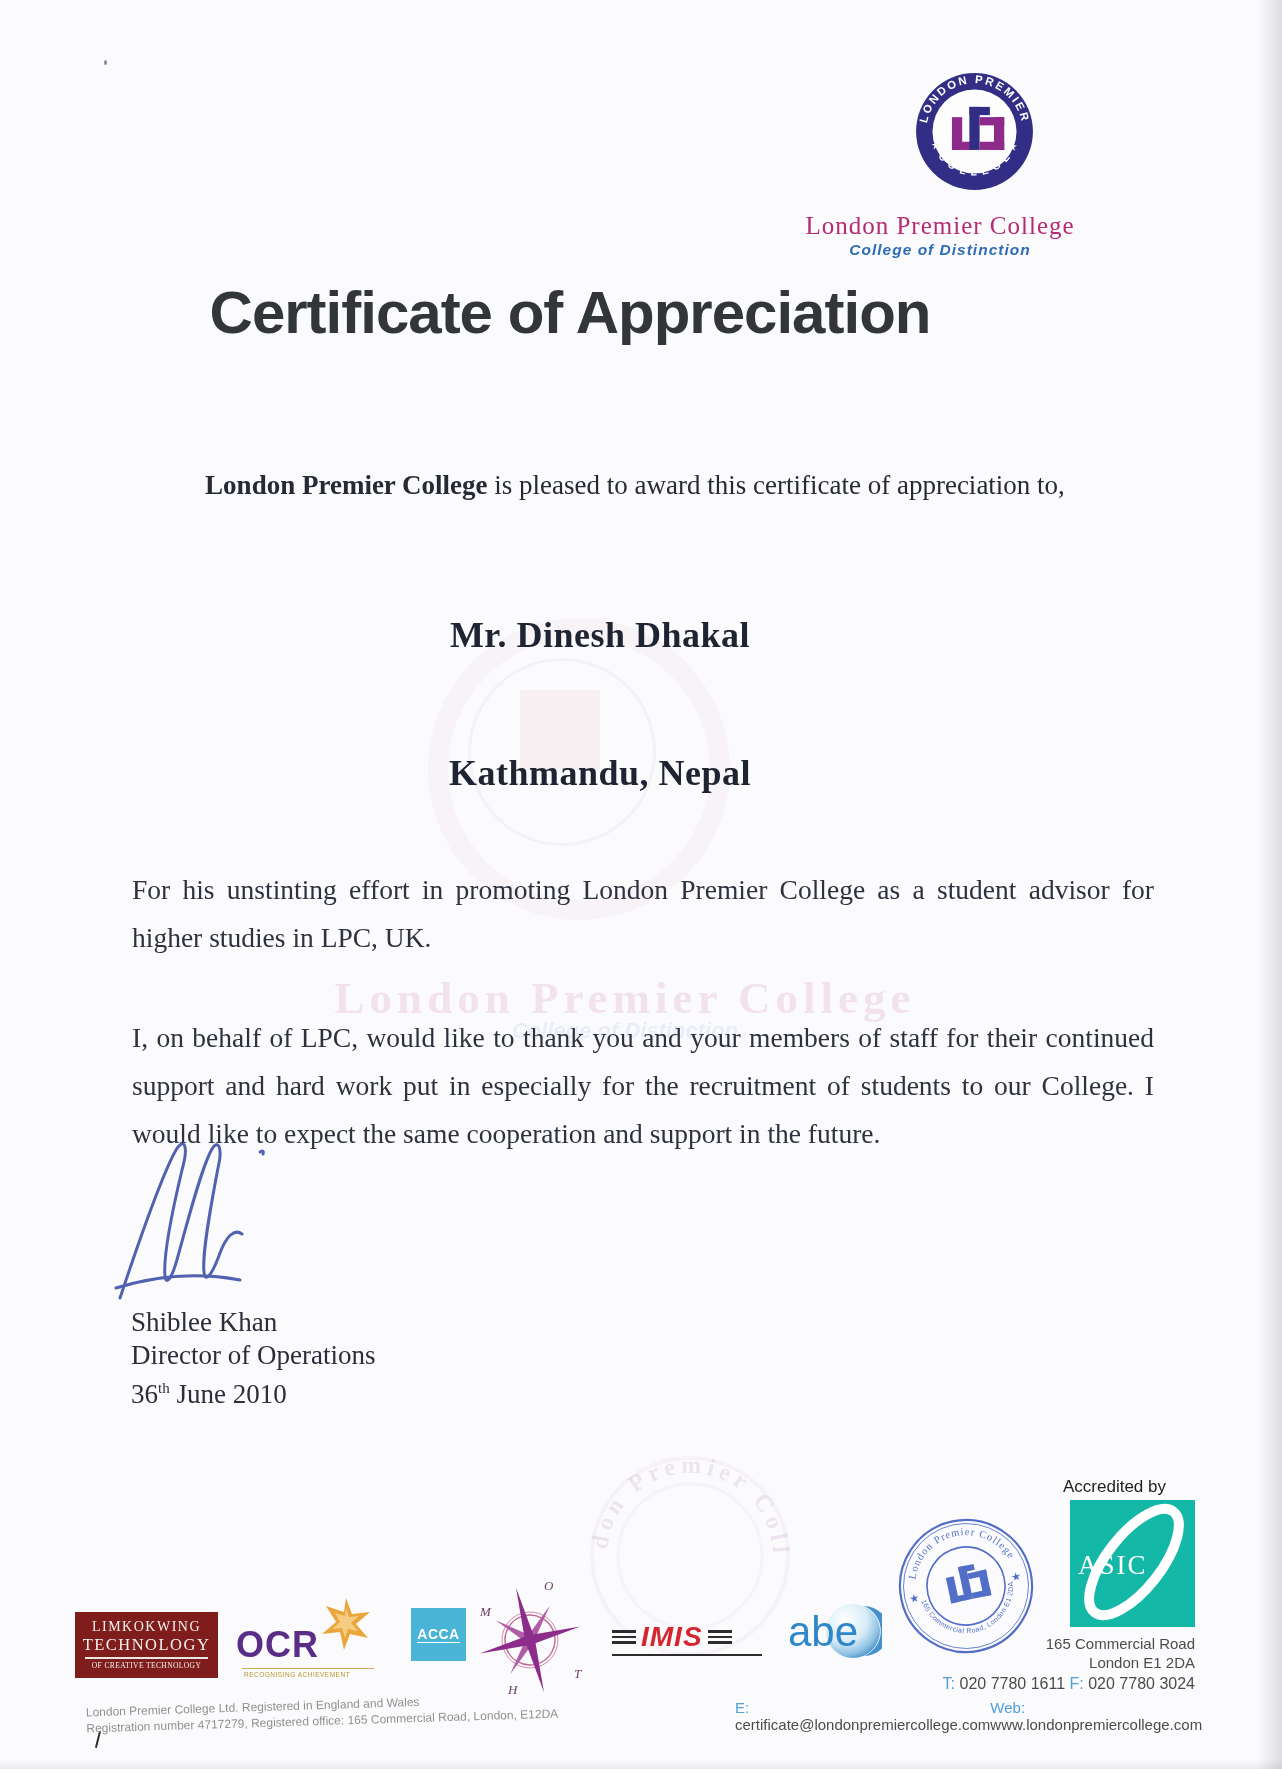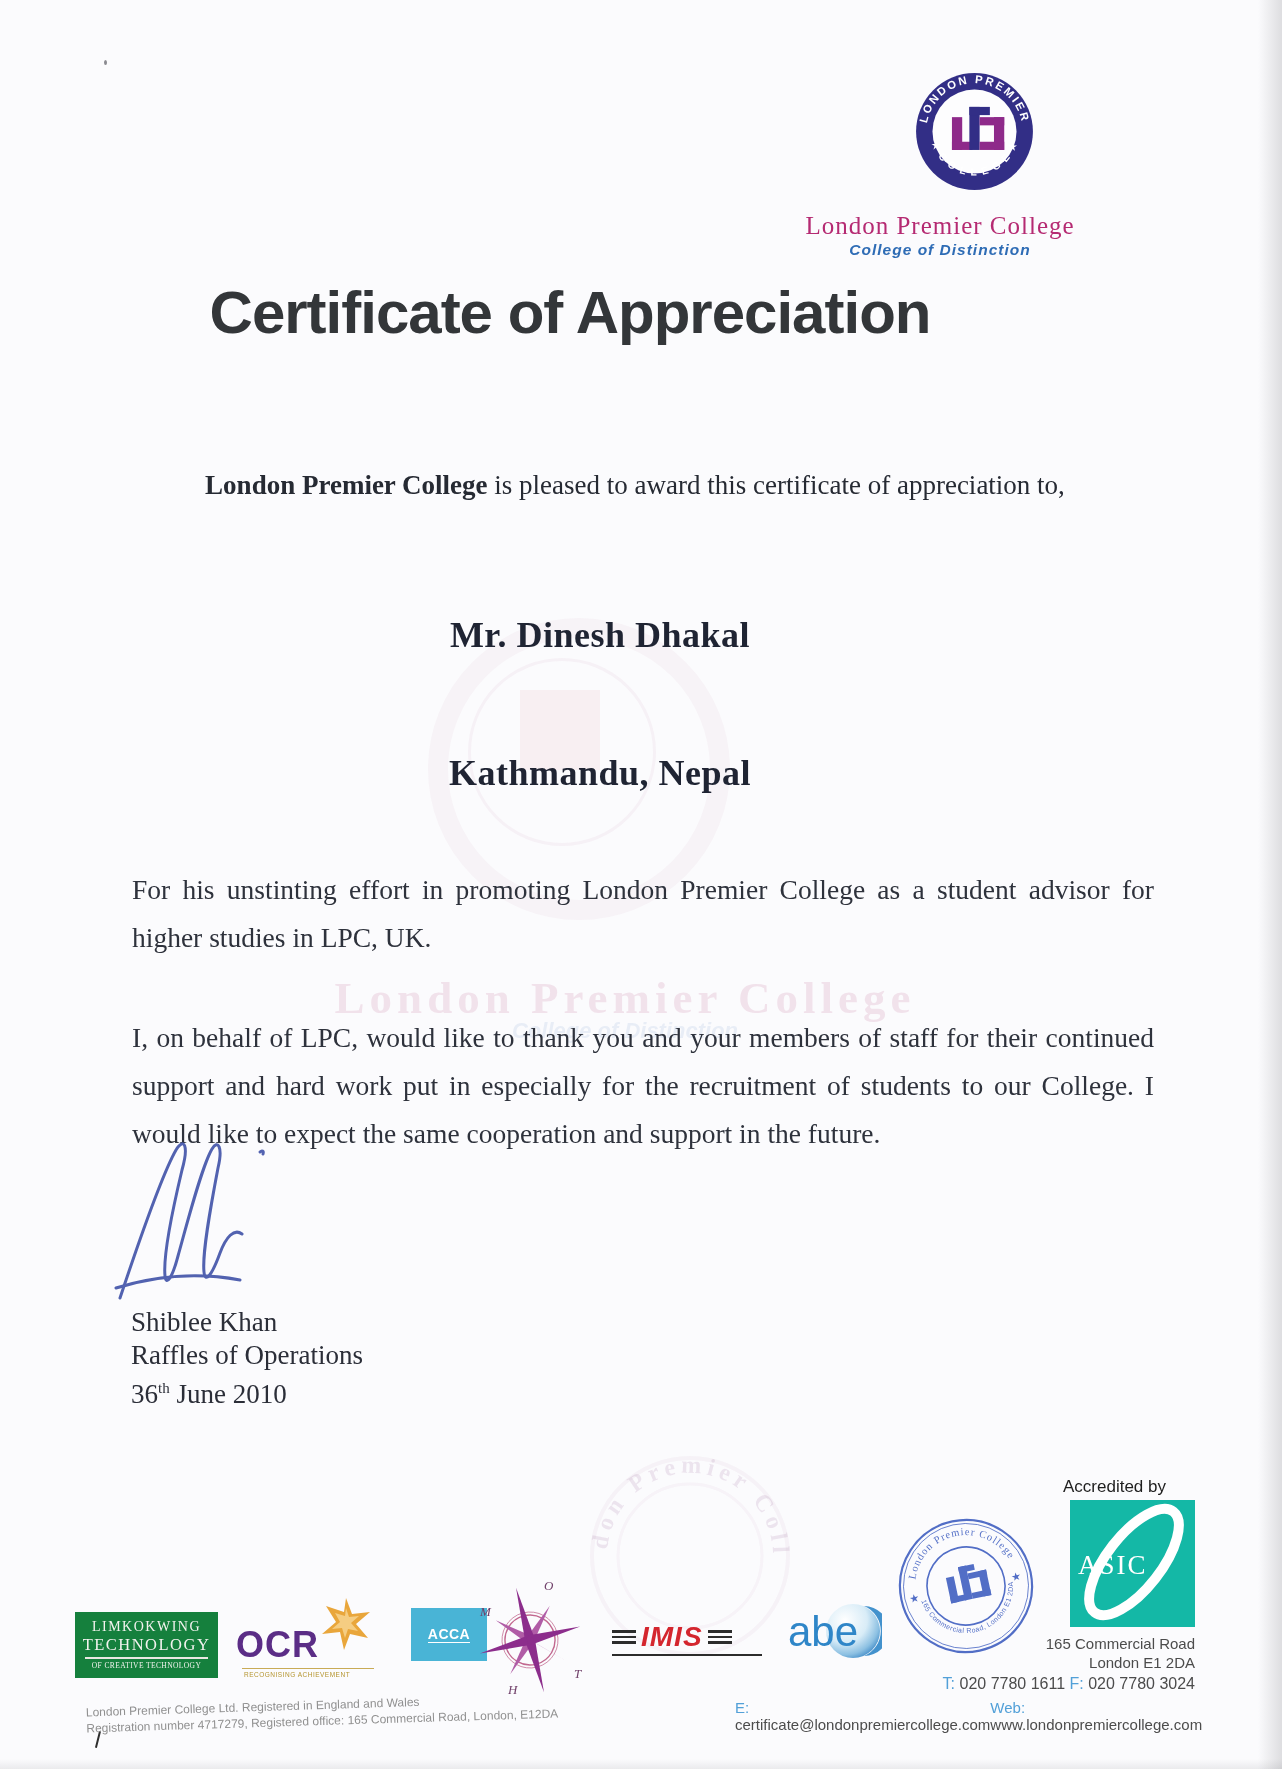--- a/index.html
+++ b/index.html
@@ -50,36 +50,36 @@
     font-size:22px;font-weight:bold;font-style:italic;color:rgba(70,120,185,0.10);
     font-family:"Liberation Sans",sans-serif;}
   .wm-stamp{position:absolute;left:585px;top:1438px;width:210px;height:230px;opacity:0.9;}
 
   
   .signature-svg{position:absolute;left:112px;top:1136px;width:180px;height:176px;}
   .sign-block{position:absolute;left:131px;top:1306px;font-size:27px;line-height:33px;color:#2b2e38;}
   .sign-block sup{font-size:15px;}
 
   
-  .limkokwing{position:absolute;left:75px;top:1612px;width:143px;height:66px;background:#15803d;
+  .limkokwing{position:absolute;left:75px;top:1612px;width:143px;height:66px;background:#7f1d1d;
     color:#f2f2ee;text-align:center;font-family:"Liberation Serif",serif;}
   .lk1{font-size:14px;letter-spacing:1.5px;margin-top:7px;}
   .lk2{font-size:16.5px;letter-spacing:1.5px;}
   .lk-rule{height:1.5px;background:#e8e8e2;margin:2px 10px 2px 10px;}
   .lk3{font-size:7.5px;letter-spacing:0.4px;}
 
   .ocr{position:absolute;left:236px;top:1600px;width:150px;height:80px;}
   .ocr-text{position:absolute;left:0px;top:24px;font-family:"Liberation Sans",sans-serif;
     font-weight:bold;font-size:36px;color:#5b2d86;letter-spacing:1px;}
   .ocr-star{position:absolute;left:82px;top:-4px;width:56px;height:56px;}
   .ocr-rule{position:absolute;left:6px;top:68px;width:132px;height:1px;background:#c9ab56;}
   .ocr-sub{position:absolute;left:8px;top:71px;width:140px;font-size:6.5px;color:#b5952f;
     font-family:"Liberation Sans",sans-serif;letter-spacing:0.5px;}
 
-  .acca{position:absolute;left:411px;top:1608px;width:76px;height:53px;background:#49b4d6;
+  .acca{position:absolute;left:411px;top:1608px;width:55px;height:53px;background:#49b4d6;
     display:flex;align-items:center;justify-content:center;text-align:right;}
   .acca span{color:#fff;font-family:"Liberation Sans",sans-serif;font-weight:bold;
     font-size:14px;letter-spacing:0.5px;border-bottom:1px solid #fff;}
 
   .compass{position:absolute;left:478px;top:1578px;width:108px;height:118px;}
 
   .imis{position:absolute;left:612px;top:1620px;width:150px;height:34px;
     display:flex;align-items:center;}
   .imis-eq{display:flex;flex-direction:column;gap:3px;}
   .imis-eq i{display:block;width:24px;height:2.5px;background:#2c2c2c;}
@@ -172,21 +172,21 @@
 
   <svg class="signature-svg" viewBox="0 0 180 176">
     <g fill="none" stroke="#4456aa" stroke-width="3" stroke-linecap="round" opacity="0.92">
       <path d="M8,162 C22,120 48,42 64,14 C72,1 77,9 70,34 C60,76 51,120 53,140 C54,150 60,143 66,120 C76,84 90,30 100,13 C106,3 111,11 106,32 C98,74 90,118 92,136 C93,148 100,139 108,117 C114,101 122,92 130,98"></path>
       <path d="M4,152 C42,140 86,136 128,144"></path>
       <path d="M148,16 C150,14 152,15 151,18"></path>
     </g>
   </svg>
   <div class="sign-block">
     <div>Shiblee Khan</div>
-    <div>Raffles of Operations</div>
+    <div>Director of Operations</div>
     <div><span>36</span><sup>th</sup><span> June 2010</span></div>
   </div>
 
   <div class="limkokwing">
     <div class="lk1">LIMKOKWING</div>
     <div class="lk2">TECHNOLOGY</div>
     <div class="lk-rule"></div>
     <div class="lk3">OF CREATIVE TECHNOLOGY</div>
   </div>
 

